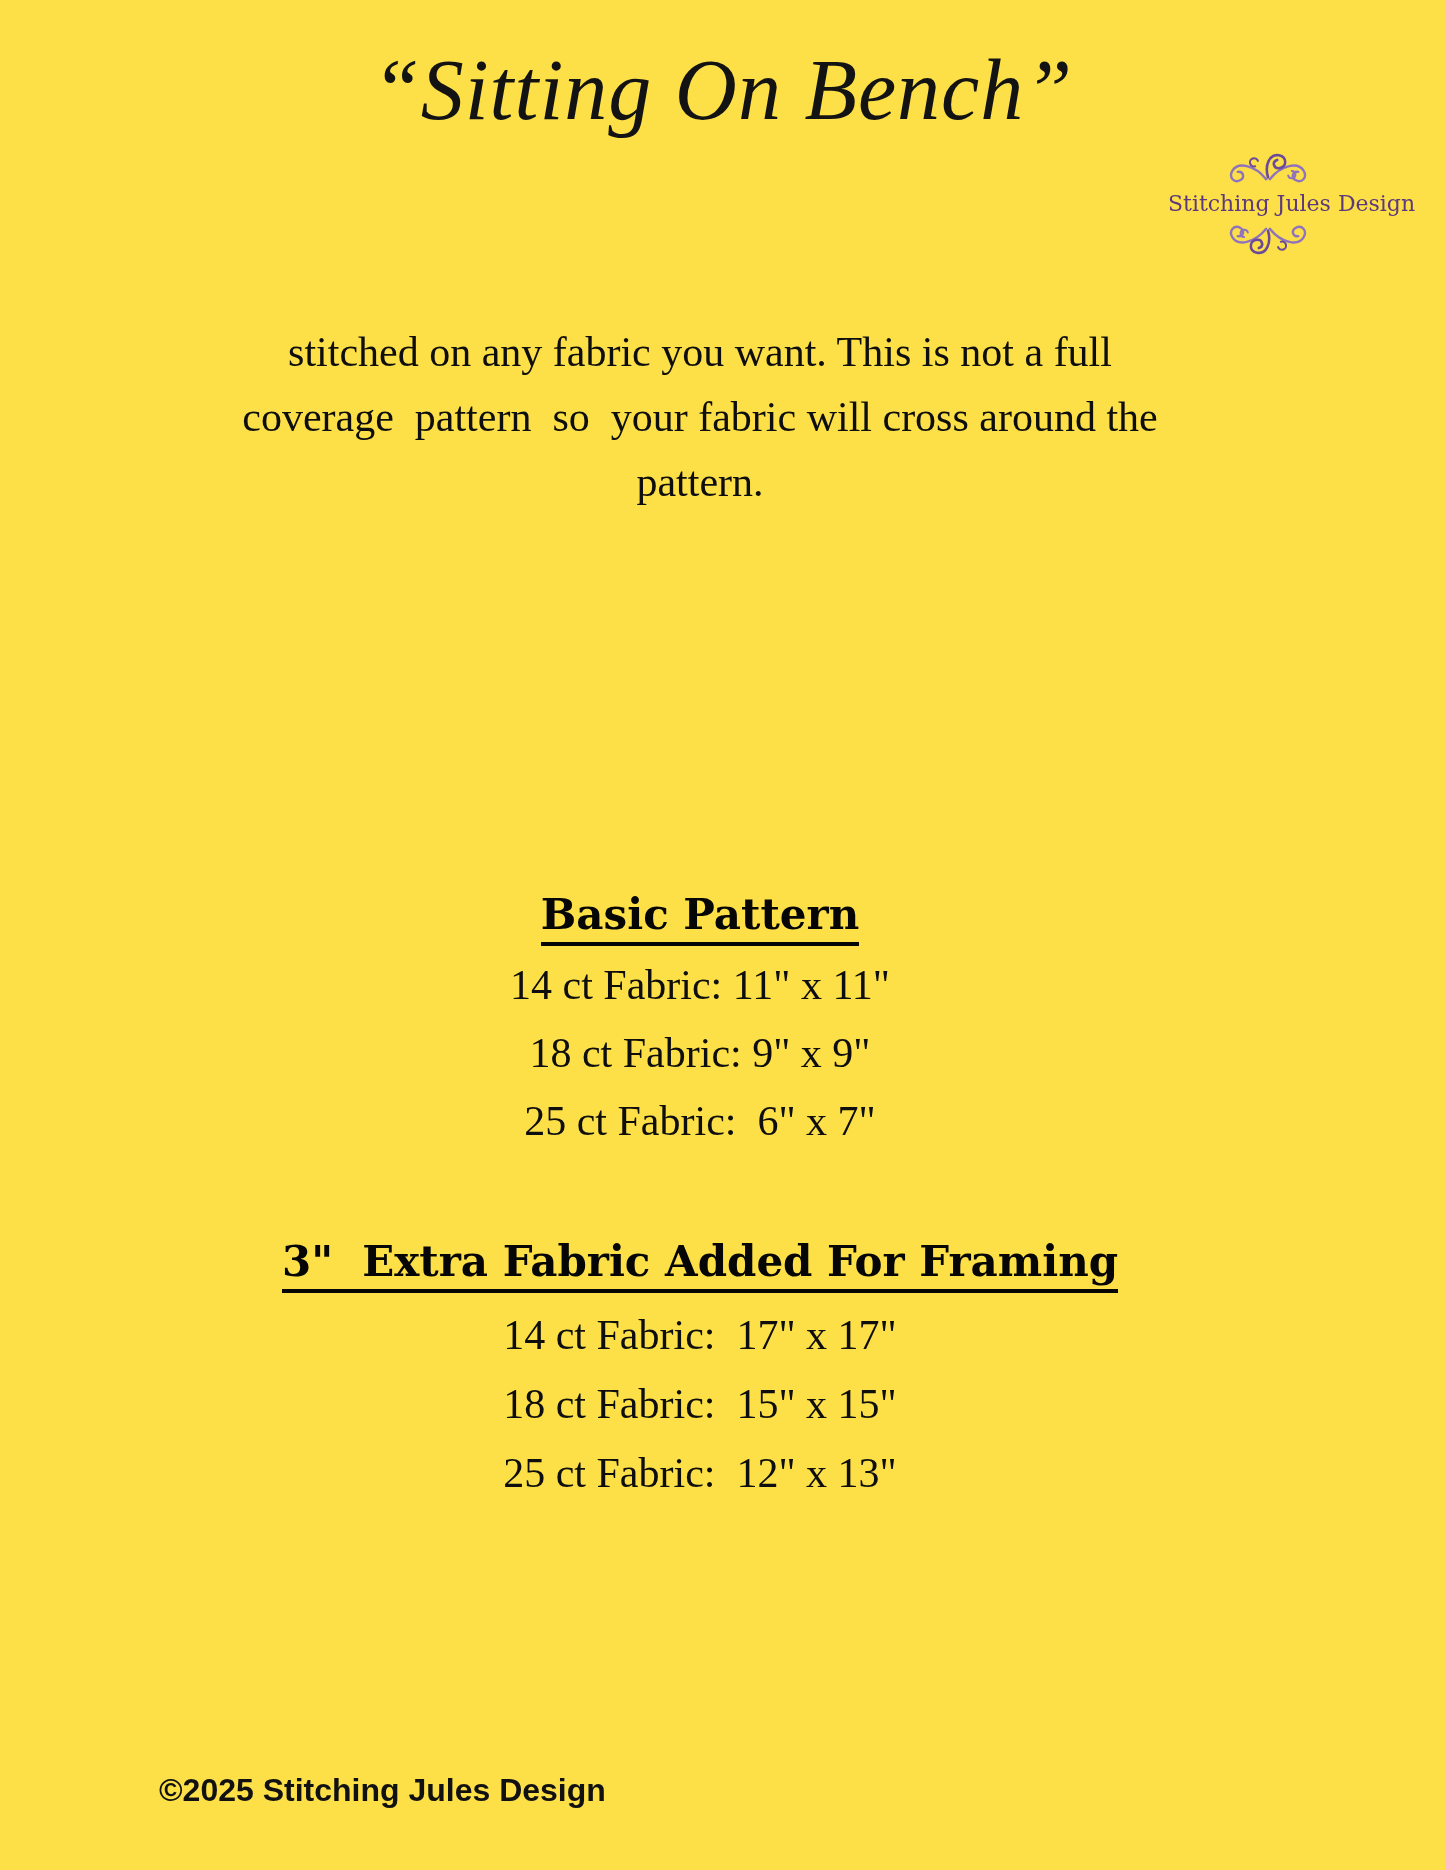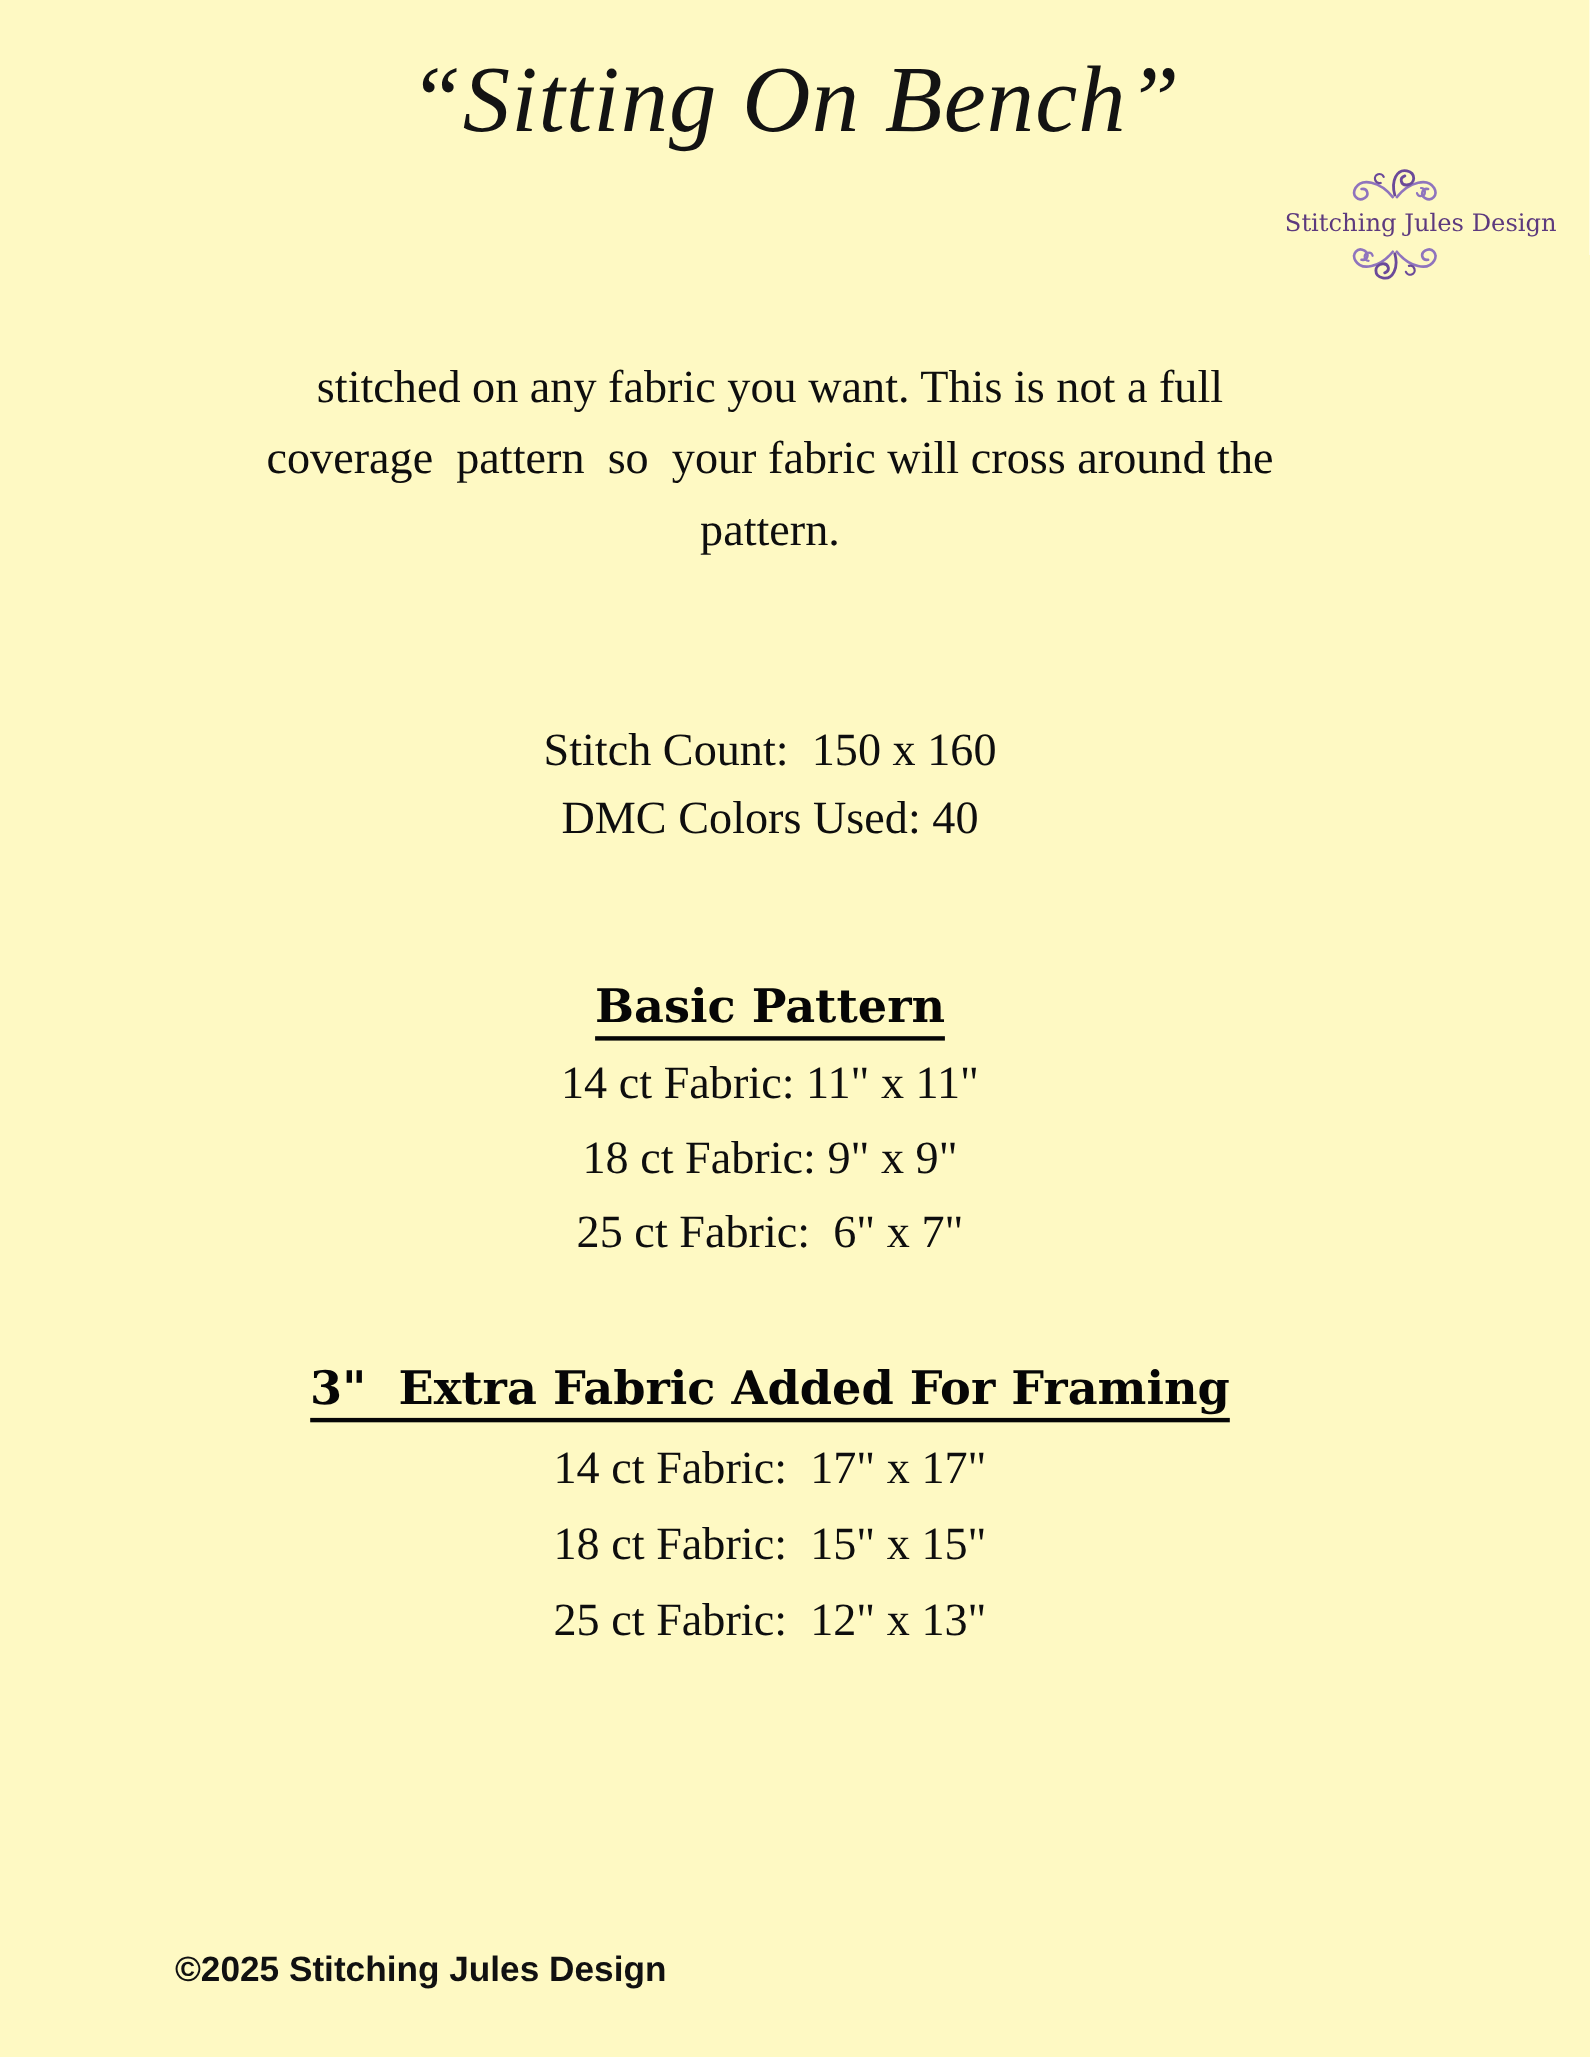--- a/index.html
+++ b/index.html
@@ -1,20 +1,20 @@
 <!DOCTYPE html>
 <html><head>
 <meta charset="utf-8">
 <style>
   html, body { margin: 0; padding: 0; background: #ffffff; }
   .page {
     position: relative;
     width: 1445px;
     height: 1870px;
-    background: #fef9c3;
+    background: #fde047;
     overflow: hidden;
     color: #0e0e0e;
     font-family: "Liberation Serif", serif;
   }
 
   
   .title {
     position: absolute;
     top: 8px;
     left: 0;
@@ -119,24 +119,20 @@
       <path d="M82 30 a4 4 0 1 0 4 -5" stroke="#8f74bd" stroke-width="2.2" stroke-linecap="round"></path>
     </svg>
   </div>
 
   <div class="col para">
     <div class="line"><span>stitched on any fabric you want. This </span><span class="u">is not</span><span> a full</span></div>
     <div class="line"><span>coverage  pattern  so  your fabric </span><span class="u">will cross</span><span> around the</span></div>
     <div class="line"><span>pattern.</span><span class="u"></span><span></span></div>
   </div>
 
-  <div class="col stats">
-    <div class="line">Stitch Count:  150 x 160</div>
-    <div class="line">DMC Colors Used: 40</div>
-  </div>
 
   <div class="col section-heading heading-basic">
     <span class="hu">Basic Pattern</span>
   </div>
   <div class="col rows-basic">
     <div class="line">14 ct Fabric: 11" x 11"</div>
     <div class="line">18 ct Fabric: 9" x 9"</div>
     <div class="line">25 ct Fabric:  6" x 7"</div>
   </div>
 

